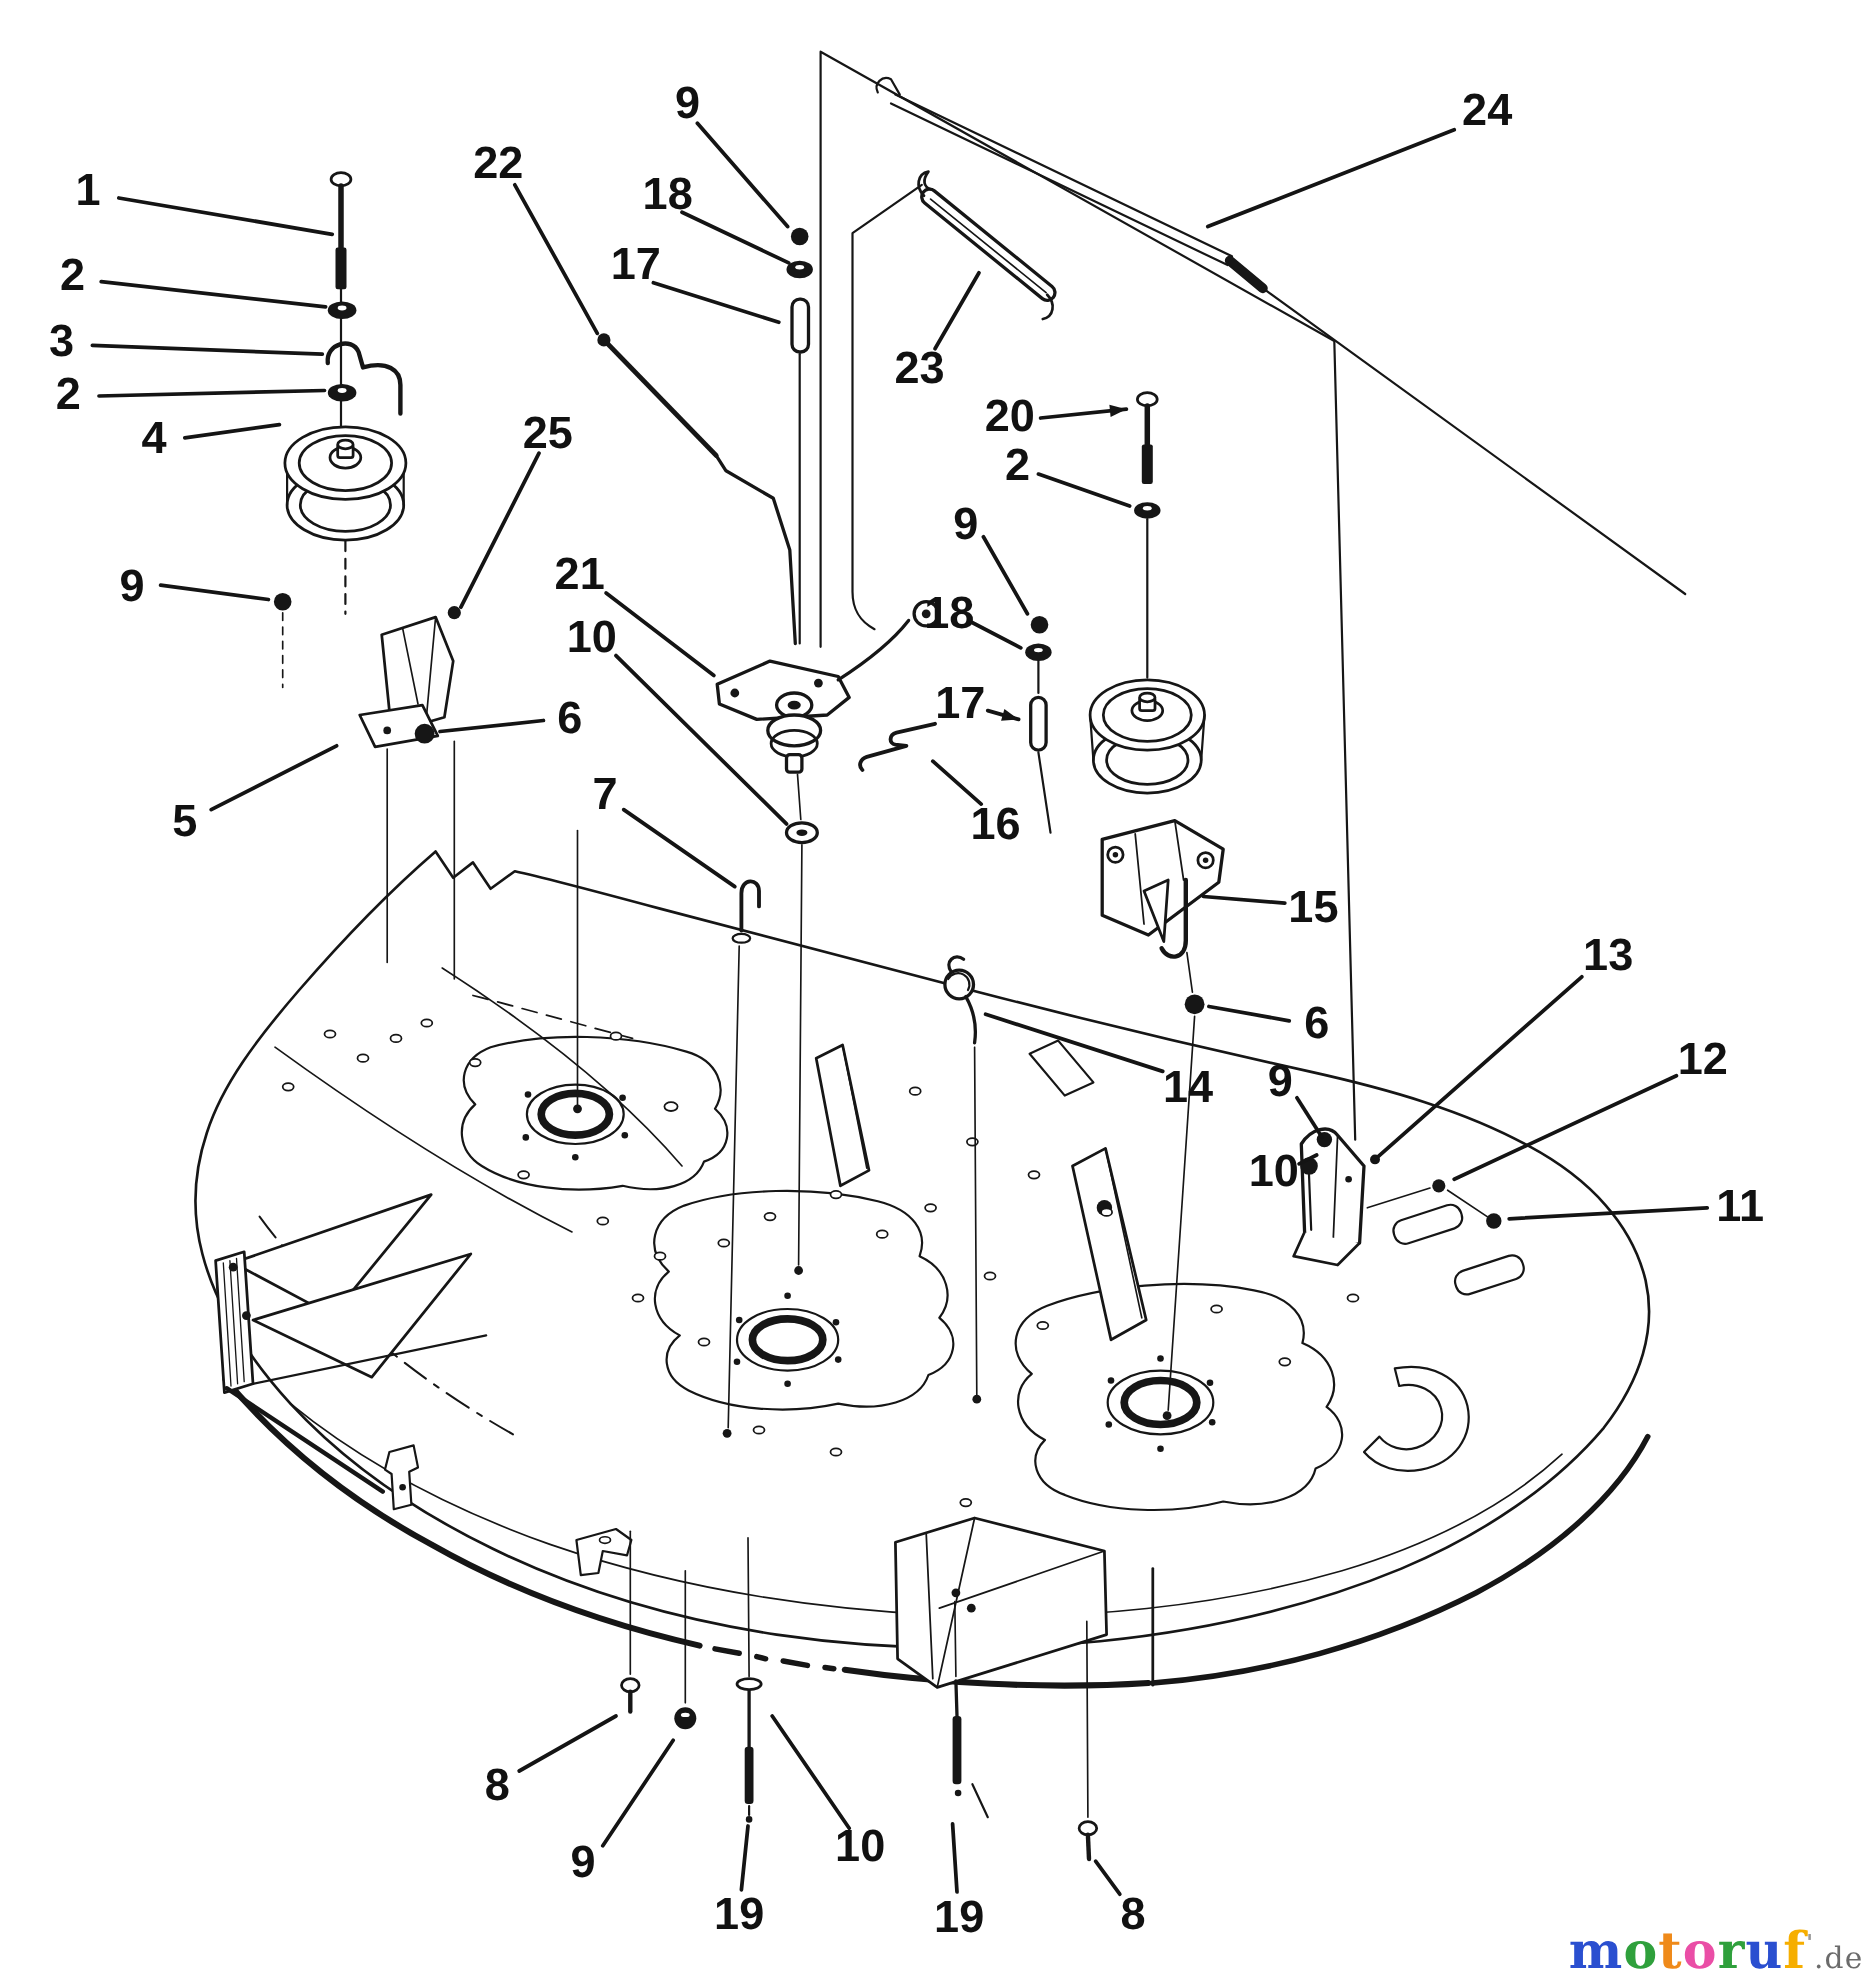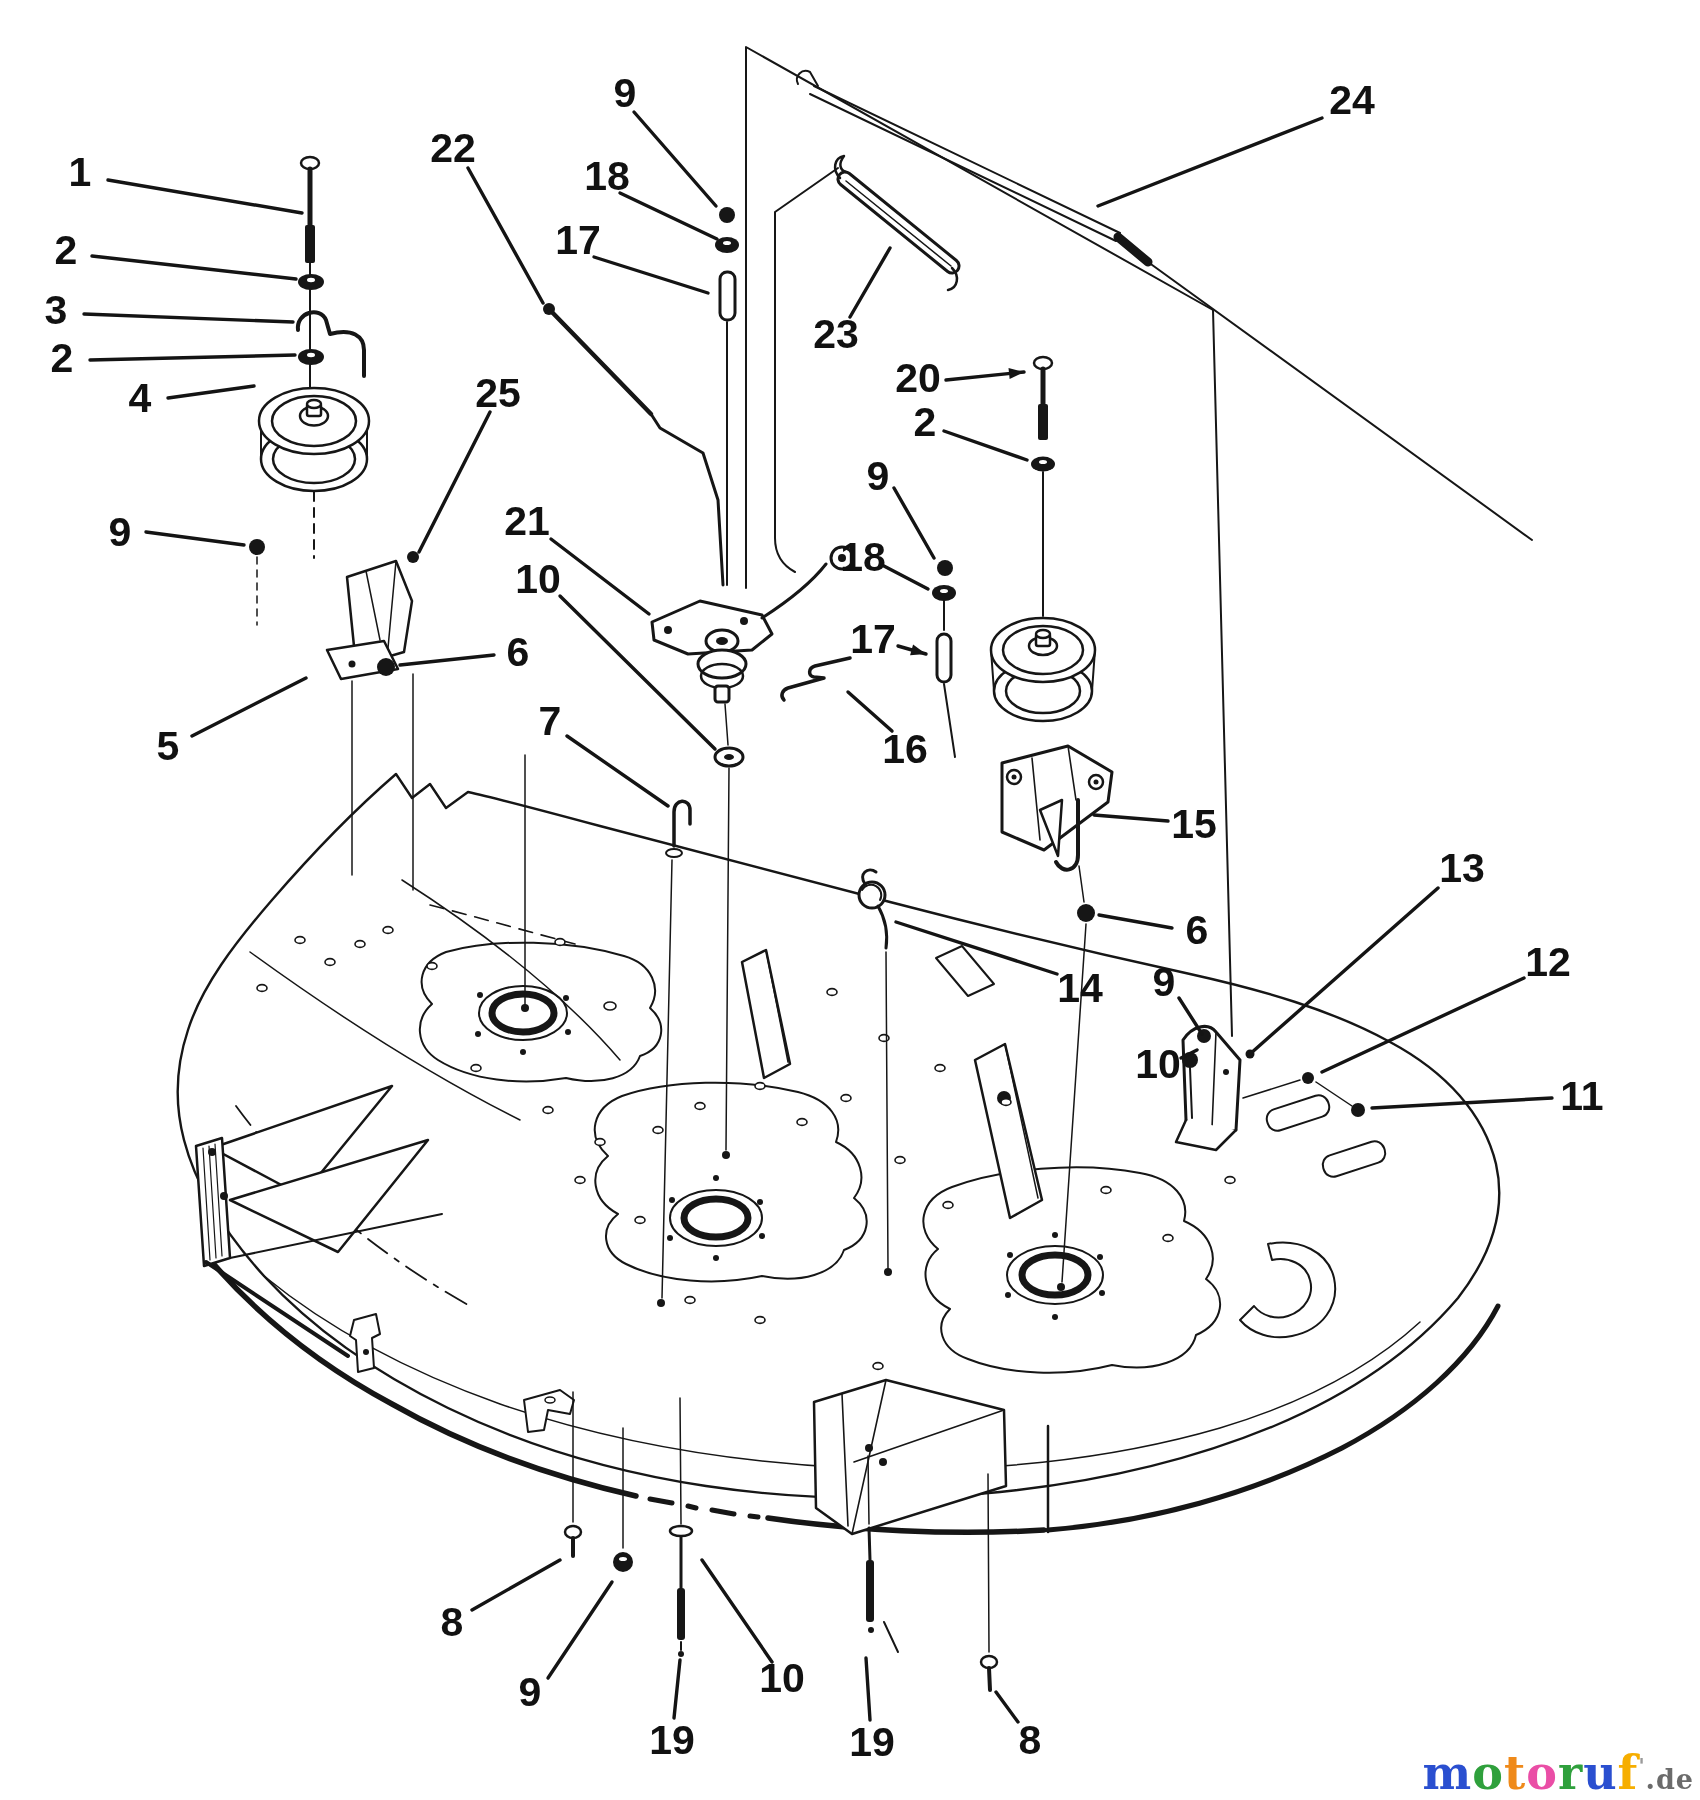--- a/index.html
+++ b/index.html
@@ -1,21 +1,21 @@
 <!DOCTYPE html>
 <html><head>
 <meta charset="utf-8">
 <style>
   html,body{margin:0;padding:0;background:#ffffff;}
   .stage{position:relative;width:1700px;height:1800px;background:#ffffff;overflow:hidden;
          font-family:"Liberation Sans",sans-serif;}
   svg{position:absolute;left:0;top:0;}
   .logo{position:absolute;right:6px;bottom:4px;font-family:"DejaVu Serif",serif;
         font-weight:bold;font-size:46px;letter-spacing:1px;line-height:1;}
-  .logo .de{font-size:27px;color:#6b6b6b;font-weight:bold;}
+  .logo .de{font-size:27px;color:#6b6b6b;font-weight:normal;}
   .logo .tick{font-size:20px;color:#9a9a9a;vertical-align:super;}
   text.callout{font-family:"Liberation Sans",sans-serif;font-weight:bold;font-size:41px;fill:#111;}
 </style>
 </head>
 <body>
 
 <div class="stage">
 <svg width="1700" height="1800" viewBox="0 0 1700 1800" stroke-linecap="round" stroke-linejoin="round">
 
   <g stroke="#161616" fill="none">

